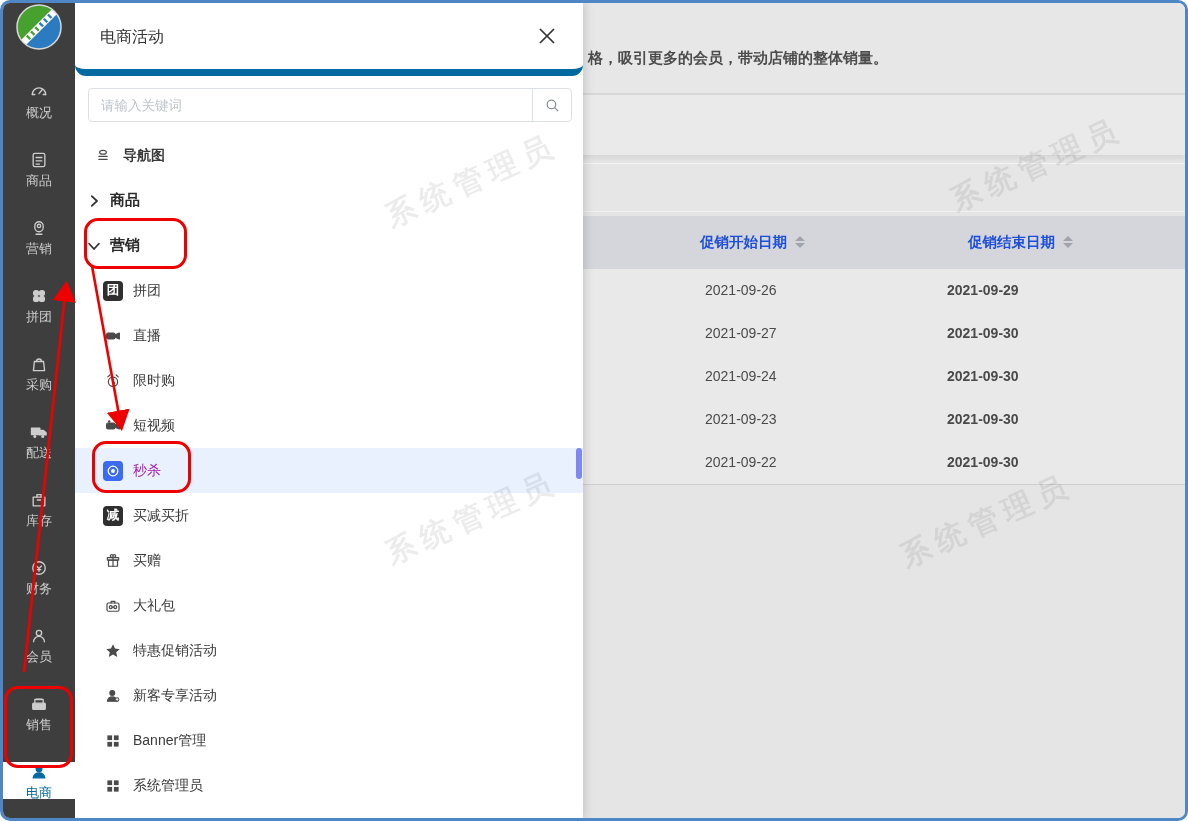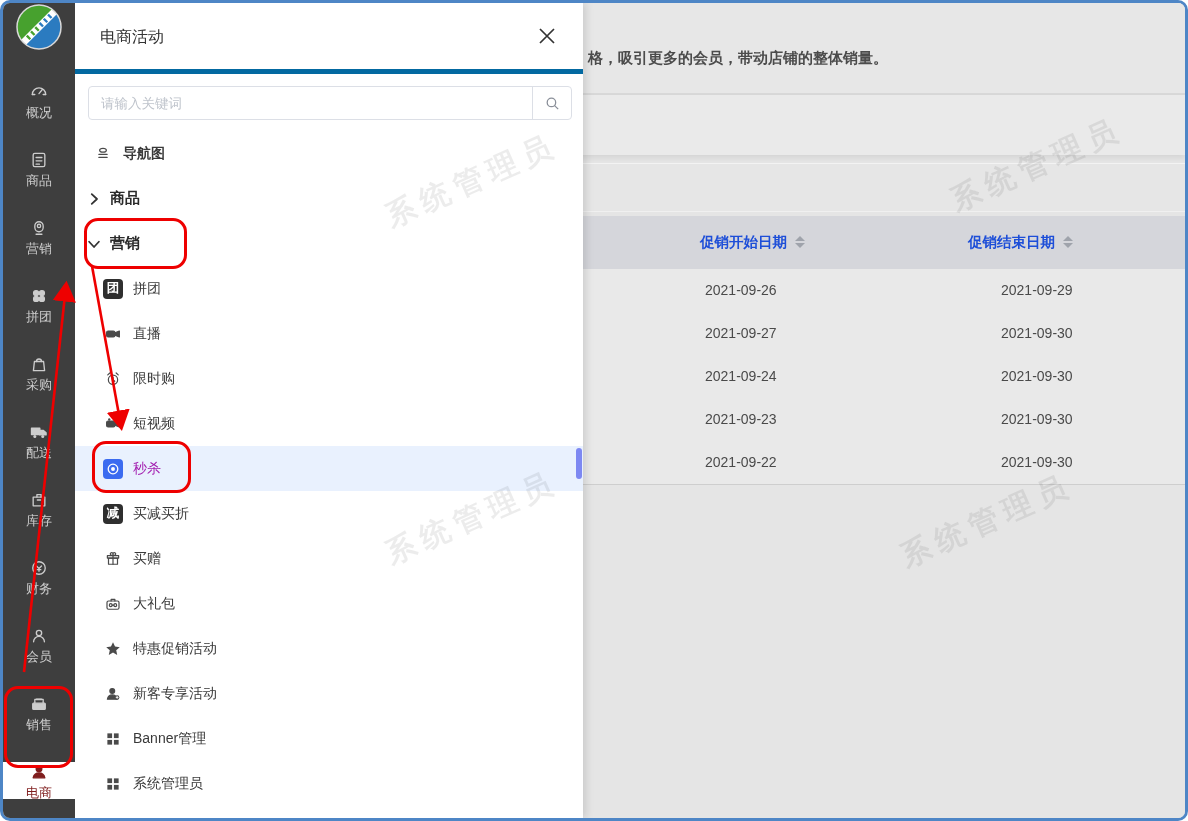--- a/index.html
+++ b/index.html
@@ -13,38 +13,38 @@
   .desc-text{position:absolute;left:513px;top:46px;font-size:15px;font-weight:bold;color:#4c4c4c;white-space:nowrap;}
   .thead{position:absolute;left:0;right:0;top:213px;height:53px;background:#d5d6db;border-bottom:1px solid #c8c9ce;}
   .th{position:absolute;top:0;height:53px;line-height:53px;font-size:14.5px;font-weight:bold;color:#1d4ed8;white-space:nowrap;text-align:right;}
   .th.c1{left:625px;} .th.c2{left:893px;}
   .caret{display:inline-block;vertical-align:-1px;margin-left:8px;}
   .caret i{display:block;width:0;height:0;border-left:5px solid transparent;border-right:5px solid transparent;}
   .caret .up{border-bottom:5px solid #9fa3ab;margin-bottom:2px;}
   .caret .dn{border-top:5px solid #9fa3ab;}
   .trow{position:absolute;left:0;right:0;height:43px;background:#e9e9e9;border-bottom:1px solid #cecece;}
   .td{position:absolute;top:0;height:43px;line-height:43px;font-size:14px;color:#4a4a4a;white-space:nowrap;}
-  .td.c1{left:630px;} .td.c2{left:926px;}
+  .td.c1{left:630px;} .td.c2{left:872px;font-weight:bold;}
 
   
   .wm{position:absolute;z-index:4;font-size:30px;letter-spacing:7px;color:rgba(0,0,0,0.075);white-space:nowrap;transform:translate(-50%,-50%) rotate(-24deg);pointer-events:none;font-weight:bold;}
 
   
   .sidebar{position:absolute;left:0;top:0;bottom:0;width:72px;background:#3e3e3e;z-index:3;display:flex;flex-direction:column;align-items:stretch;gap:31px;}
   .logo-wrap{height:75px;display:flex;align-items:center;justify-content:center;}
   .logo-wrap svg{width:48px;height:48px;}
   .side-item{height:61px;display:flex;flex-direction:column;align-items:center;justify-content:center;color:#cdcdcd;cursor:pointer;}
   .side-item .sicon{height:20px;display:flex;align-items:center;justify-content:center;}
   .side-item .sicon svg{width:20px;height:20px;}
   .side-item .slabel{font-size:13px;margin-top:4px;line-height:1;}
-  .side-item.selected{background:#ffffff;color:#7f1d1d;height:76px;}
+  .side-item.selected{background:#ffffff;color:#0369a1;height:76px;}
 
   
   .flyout{position:absolute;left:72px;top:0;bottom:0;width:508px;background:#fff;z-index:2;box-shadow:3px 0 8px rgba(0,0,0,.12);}
-  .fly-head{height:66px;border-bottom:5px solid #0369a1;position:relative;}
+  .fly-head{height:66px;border-bottom:7px solid #0369a1;position:relative;border-radius:11px;}
   .fly-title{position:absolute;left:25px;top:24px;font-size:16px;color:#333;}
   .fly-close{position:absolute;right:22px;top:19px;width:28px;height:28px;cursor:pointer;color:#333;display:flex;align-items:center;justify-content:center;}
   .fly-close svg{width:24px;height:24px;}
   .searchbox{margin:12px 11px 0 13px;height:32px;border:1px solid #dcdfe6;border-radius:4px;display:flex;align-items:stretch;background:#fff;}
   .searchbox input{flex:1;border:0;outline:0;padding:0 12px;font-size:13.5px;color:#333;background:transparent;font-family:inherit;}
   .searchbox input::placeholder{color:#bfc4cc;}
   .search-btn{width:38px;border-left:1px solid #dcdfe6;display:flex;align-items:center;justify-content:center;color:#8a8f99;cursor:pointer;}
   .search-btn svg{width:17px;height:17px;}
   .menu{margin-top:11px;}
   .m-row{height:45px;display:flex;align-items:center;cursor:pointer;color:#3a3a3a;font-size:14px;}

